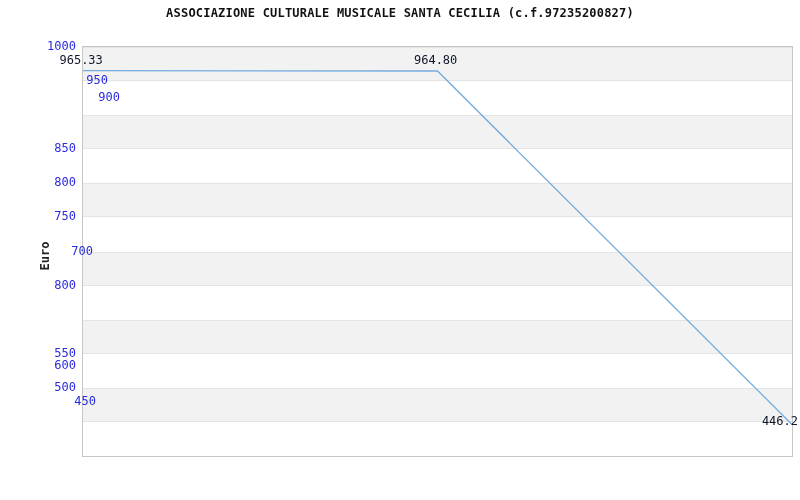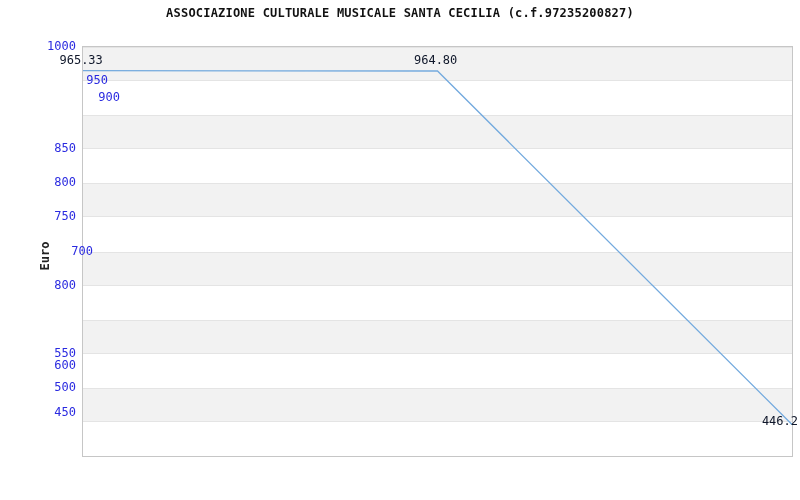--- a/index.html
+++ b/index.html
@@ -100,21 +100,21 @@
       <div class="band" style="top: 136.333px; height: 34.0833px;"></div>
       <div class="band" style="top: 68.1667px; height: 34.0833px;"></div>
       <div class="band" style="top: 0px; height: 34.0833px;"></div>
       <svg id="line-svg" width="709" height="409" viewBox="0 0 709 409">
         <polyline points="0,23.633383333333306 354.5,23.994666666666696 709,377.50699999999995" fill="none" stroke="#74aade" stroke-width="1.3"></polyline>
       </svg>
     </div>
 
   <div id="y-ticks">
       <div class="y-tick" style="top: 455px; margin-top: 24px;">400</div>
-      <div class="y-tick" style="top: 412px;">450</div>
+      <div class="y-tick" style="top: 401px; padding-left: 20px;">450</div>
       <div class="y-tick" style="top: 386.833px;">500</div>
       <div class="y-tick" style="top: 352.75px;">550</div>
       <div class="y-tick" style="top: 318.667px; margin-top: 46px;">600</div>
       <div class="y-tick" style="top: 284.583px;">800</div>
       <div class="y-tick" style="top: 250.5px; padding-left: 17px;">700</div>
       <div class="y-tick" style="top: 216.417px;">750</div>
       <div class="y-tick" style="top: 182.333px;">800</div>
       <div class="y-tick" style="top: 148.25px;">850</div>
       <div class="y-tick" style="top: 97px; margin-left: 44px;">900</div>
       <div class="y-tick" style="top: 80.0833px; padding-left: 32px;">950</div>

